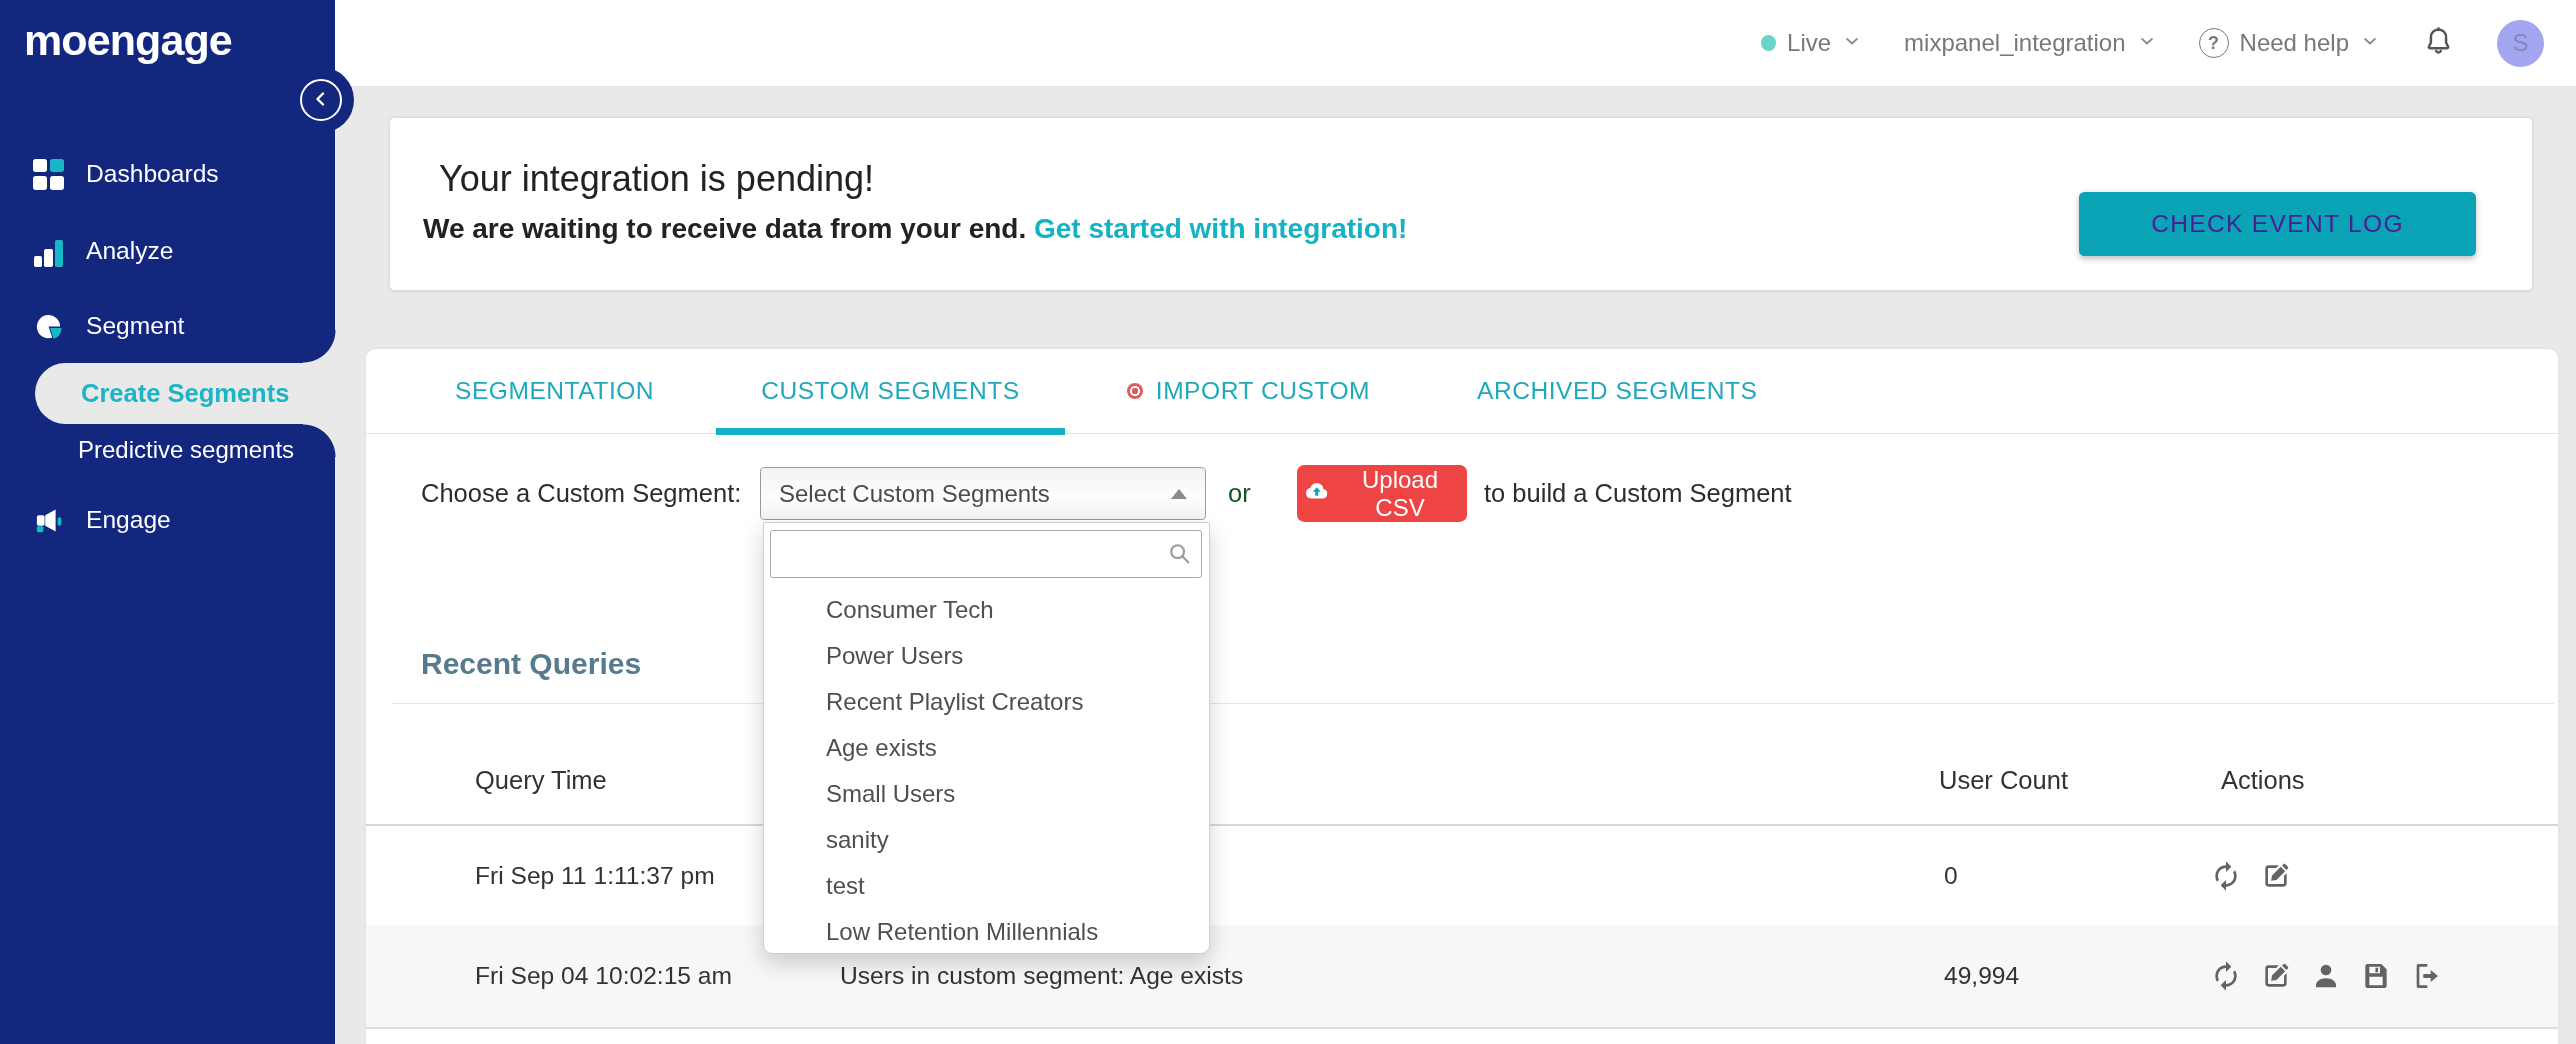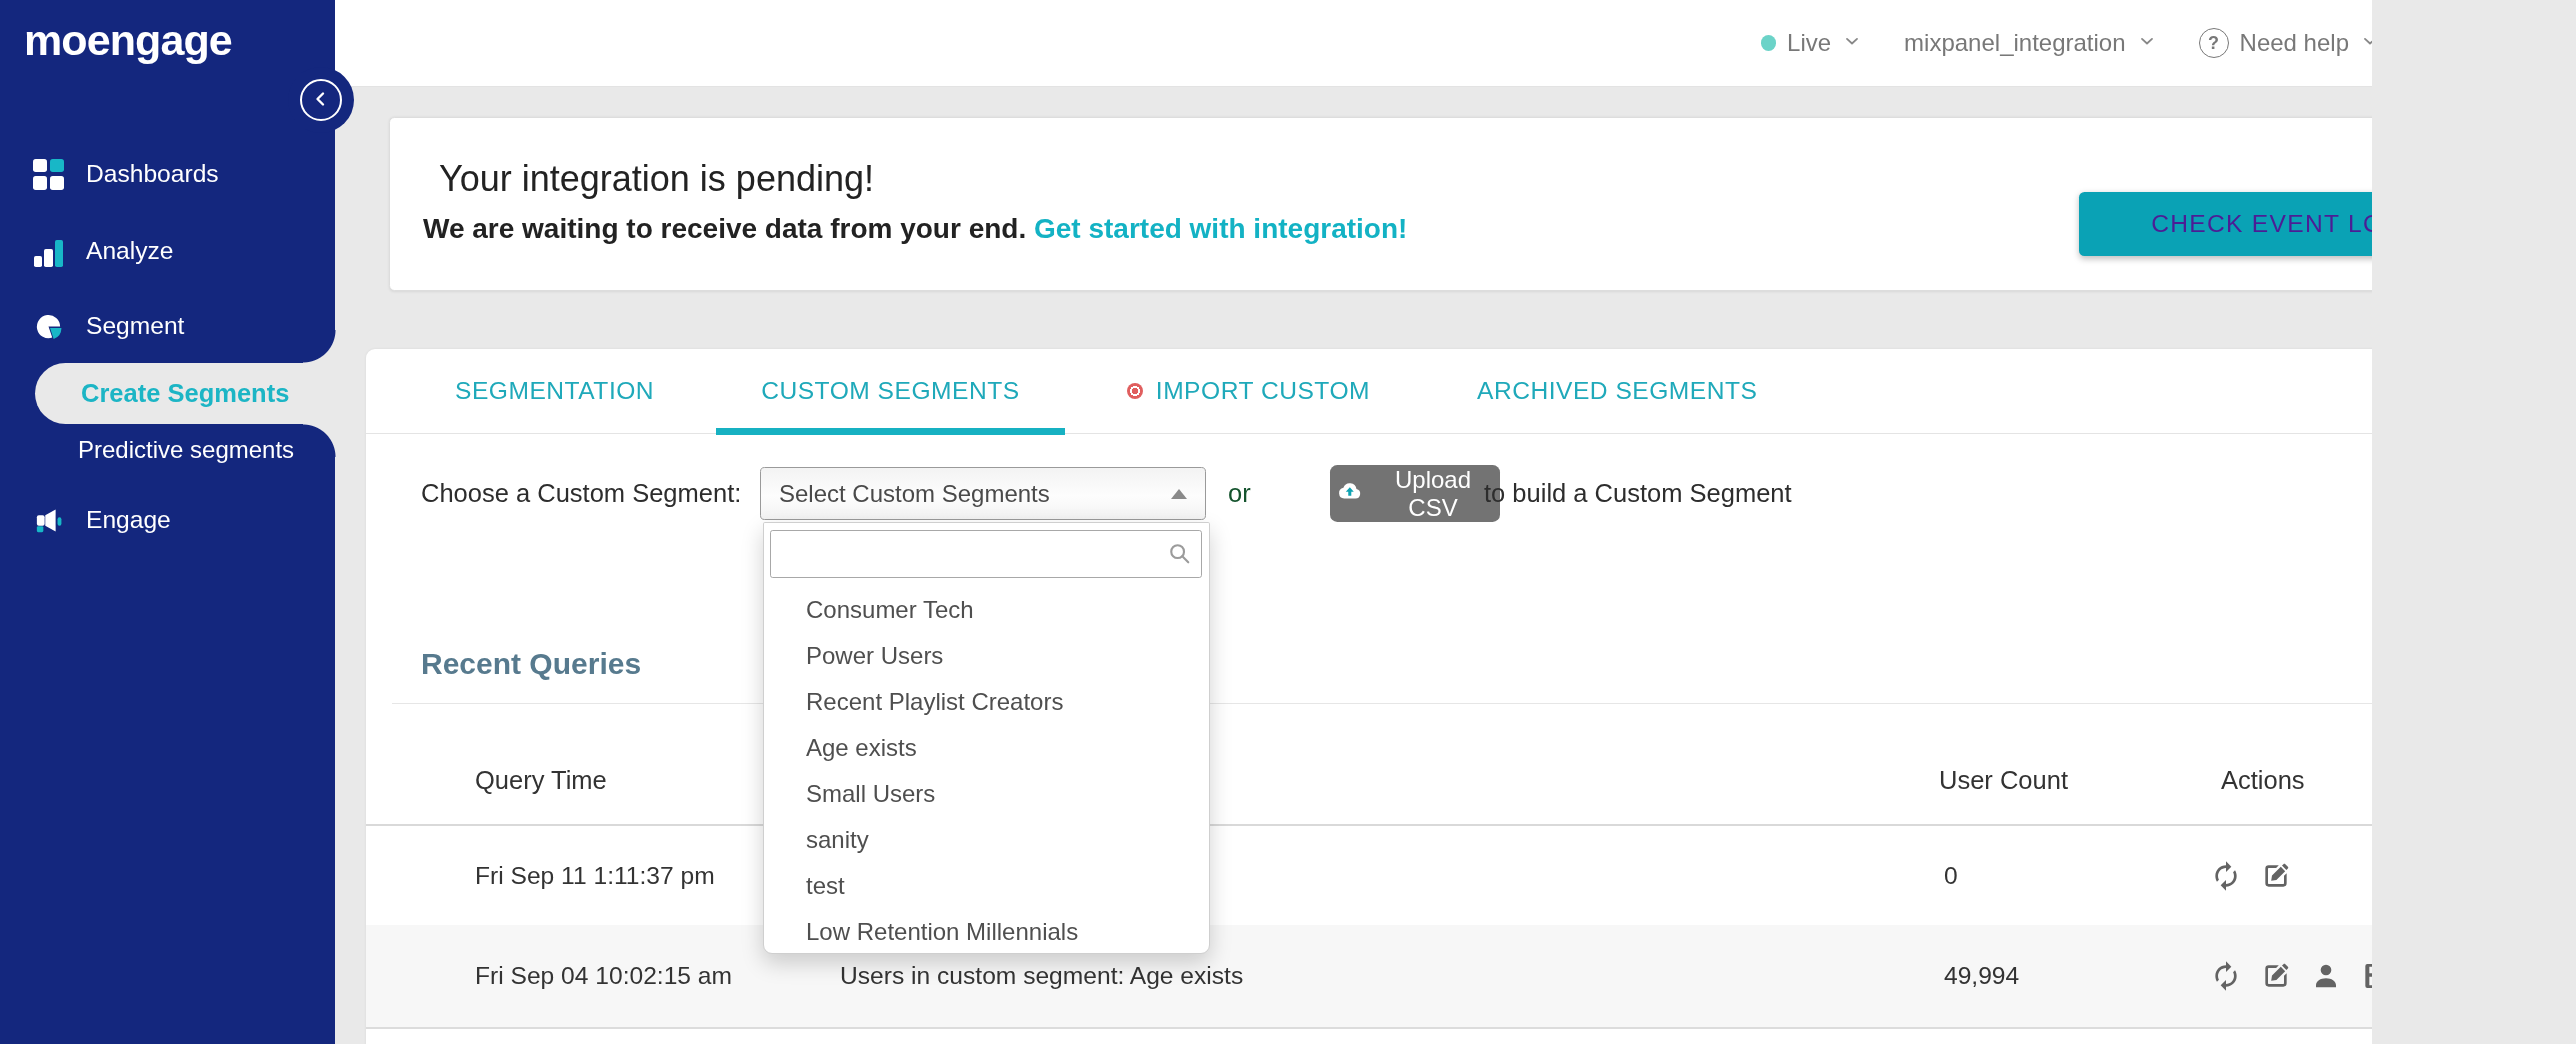--- a/index.html
+++ b/index.html
@@ -1,17 +1,17 @@
 <!DOCTYPE html>
 <html style="font-size:14.6px"><head>
 <meta charset="utf-8">
 <style>
   html,body{margin:0;padding:0;}
   body{background:#e9e9e9;font-family:"Liberation Sans",sans-serif;-webkit-font-smoothing:antialiased;}
-  .stage{position:relative;width:2372px;height:1045px;overflow:hidden;background:#e9e9e9;}
+  .stage{position:relative;width:2576px;height:1045px;overflow:hidden;background:#e9e9e9;}
 
   
   .sidebar{position:absolute;left:0;top:0;width:335px;height:1045px;background:#14277e;z-index:5;}
   .logo{position:absolute;left:24px;top:16.4px;color:#fff;font-size:43px;font-weight:700;letter-spacing:-0.9px;}
   .collapse-bump{position:absolute;left:288px;top:67px;width:66px;height:66px;border-radius:50%;background:#14277e;}
   .collapse-btn{position:absolute;left:300px;top:79px;width:42px;height:42px;border-radius:50%;border:2.7px solid #fff;background:transparent;padding:0;display:flex;align-items:center;justify-content:center;cursor:pointer;}
   .nav-item{position:absolute;left:33px;display:flex;align-items:center;gap:22px;height:38px;color:#fff;font-size:24.6px;}
   .nav-label{white-space:nowrap;}
   .nav-icon{width:31px;height:31px;display:inline-flex;align-items:flex-end;justify-content:center;}
   .grid-ic{display:grid;grid-template-columns:13.7px 13.7px;grid-template-rows:13.7px 13.7px;gap:3.6px;}
@@ -44,21 +44,21 @@
   .main-card{position:absolute;left:366px;top:349px;width:2192px;height:696px;background:#fff;border-radius:9px 9px 0 0;box-shadow:0 0.9px 2.7px rgba(0,0,0,.08);z-index:2;}
   .tabs{position:absolute;left:0;top:0;width:100%;height:85px;display:flex;align-items:center;padding-left:89px;gap:107px;border-bottom:1.8px solid #e4e4e4;box-sizing:border-box;}
   .tab{position:relative;height:100%;display:flex;align-items:center;gap:12.8px;color:#1fa9ba;font-size:24.6px;letter-spacing:0.5px;cursor:pointer;white-space:nowrap;}
   .tab.active::after{content:'';position:absolute;left:-45px;right:-45px;bottom:-1.8px;height:6.4px;background:#17b1c2;}
   .import-dot{width:16.4px;height:16.4px;border-radius:50%;background:radial-gradient(circle,#e05e5e 0 3.2px,#fff 3.2px 5px,#e05e5e 5px);display:inline-block;}
 
   .chooser-label{position:absolute;left:55px;top:118px;height:53px;display:flex;align-items:center;font-size:25.5px;color:#2d2d2d;}
   .segment-select{position:absolute;left:394px;top:118px;width:446px;height:53px;border:0.9px solid #9a9a9a;border-radius:4.6px;background:linear-gradient(180deg,#f3f3f3,#fdfdfd 55%,#f3f3f3);box-sizing:border-box;display:flex;align-items:center;padding:0 18px;font-size:24px;color:#4a4a4a;cursor:pointer;}
   .select-arrow{margin-left:auto;width:0;height:0;border-left:8.2px solid transparent;border-right:8.2px solid transparent;border-bottom:10px solid #8a8a8a;}
   .or-text{position:absolute;left:862px;top:118px;height:53px;display:flex;align-items:center;font-size:25.5px;color:#14532d;}
-  .upload-btn{position:absolute;left:931px;top:116px;width:170px;height:57px;background:#737373;border:none;border-radius:7.3px;color:#fff;font-size:24px;font-family:inherit;display:flex;align-items:center;justify-content:center;gap:9px;cursor:pointer;margin-left:33px;}
+  .upload-btn{position:absolute;left:931px;top:116px;width:170px;height:57px;background:#ef4444;border:none;border-radius:7.3px;color:#fff;font-size:24px;font-family:inherit;display:flex;align-items:center;justify-content:center;gap:9px;cursor:pointer;}
   .suffix-text{position:absolute;left:1118px;top:118px;height:53px;display:flex;align-items:center;font-size:25.5px;color:#2d2d2d;}
 
   .rq-title{position:absolute;left:55px;top:298px;font-size:30px;font-weight:700;color:#577a8e;}
   .rq-divider{position:absolute;left:25.5px;right:3.6px;top:354px;height:0.9px;background:#e6e6e6;}
 
   .th{position:absolute;top:417px;font-size:25.5px;color:#333;}
   .th-time{left:109px;} .th-count{left:1573px;} .th-actions{left:1855px;}
   .thead-border{position:absolute;left:0;right:0;top:475px;height:1.8px;background:#d9d9d9;}
 
   .row{position:absolute;left:0;right:0;}
@@ -69,21 +69,21 @@
   .cell{position:absolute;top:0;height:100%;display:flex;align-items:center;font-size:24.6px;color:#333;}
   .cell-time{left:109px;} .cell-desc{left:474px;} .cell-count{left:1578px;}
   .cell-actions{left:1844px;display:flex;align-items:center;gap:18px;}
   .act-icon{width:32px;height:32px;display:inline-flex;cursor:pointer;}
 
   
   .dropdown-panel{position:absolute;left:397px;top:173px;width:447px;height:432px;background:#fff;border:0.9px solid #cfcfcf;border-radius:1.8px 1.8px 9px 9px;box-sizing:border-box;box-shadow:0 9px 22px rgba(0,0,0,.18);z-index:20;}
   .dd-search{position:absolute;left:6.4px;top:7.3px;width:432px;height:48px;box-sizing:border-box;border:1.8px solid #a8a8a8;border-radius:2.7px;font-size:24px;font-family:inherit;padding:0 46px 0 12.8px;outline:none;}
   .dd-search-ic{position:absolute;right:16.4px;top:18px;}
   .dd-list{position:absolute;left:0;top:64px;right:0;list-style:none;margin:0;padding:0;}
-  .dd-opt{height:46px;line-height:46px;padding-left:42px;font-size:24px;color:#4f4f4f;cursor:pointer;white-space:nowrap;}
+  .dd-opt{height:46px;line-height:46px;padding-left:62px;font-size:24px;color:#4f4f4f;cursor:pointer;white-space:nowrap;}
 </style>
 </head>
 <body>
 
 <div class="stage">
 
   <aside class="sidebar">
     <div class="logo">moengage</div>
     <div class="collapse-bump"></div>
     <button class="collapse-btn">

